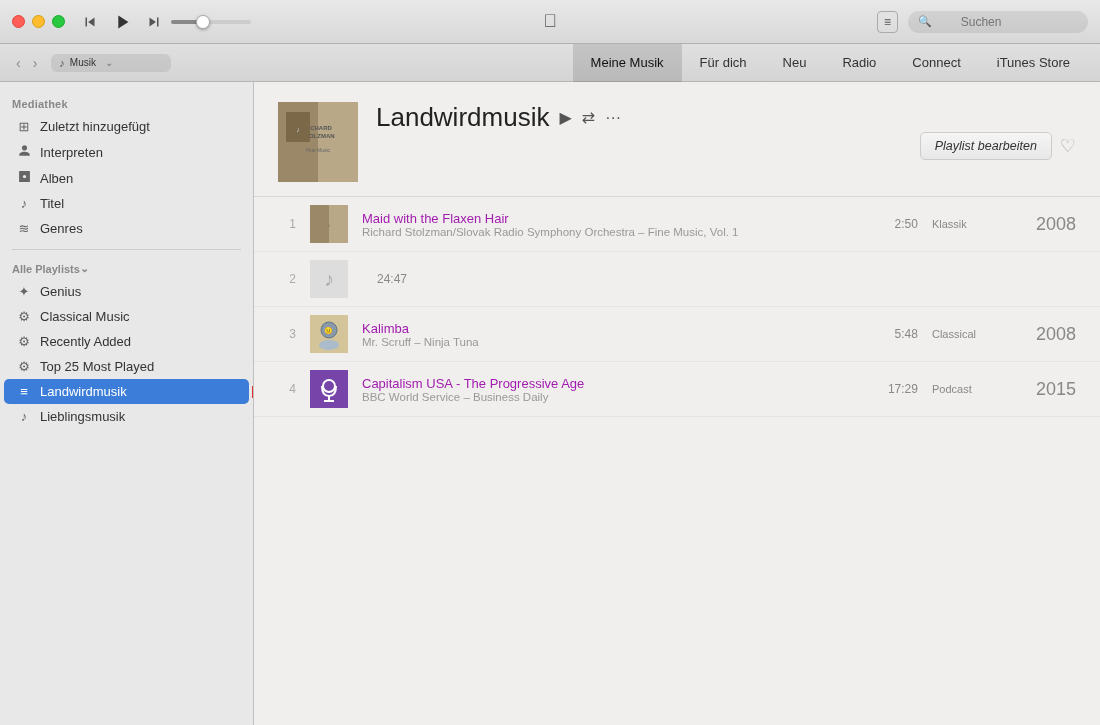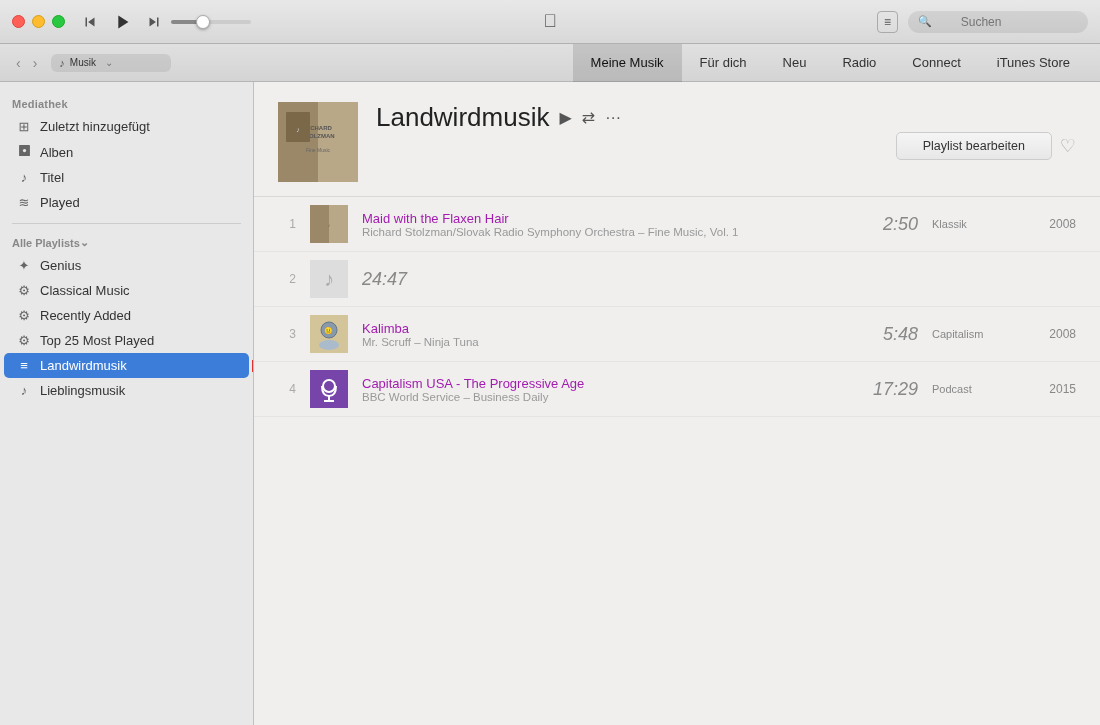--- a/index.html
+++ b/index.html
@@ -282,24 +282,25 @@
       margin-left: auto;
       display: flex;
       align-items: center;
       gap: 8px;
       padding-top: 30px;
     }
     .edit-playlist-btn {
       background: linear-gradient(to bottom, #f5f5f5, #e8e8e8);
       border: 1px solid #ccc;
       border-radius: 5px;
-      padding: 6px 26px;
+      padding: 6px 14px;
       font-size: 12.5px;
       color: #333;
       cursor: pointer;
+      font-style: italic;
     }
     .heart-btn {
       background: none;
       border: none;
       cursor: pointer;
       font-size: 18px;
       color: #aaa;
     }
 
     
@@ -332,34 +333,33 @@
       text-overflow: ellipsis;
     }
     .track-subtitle {
       font-size: 11.5px;
       color: #999;
       white-space: nowrap;
       overflow: hidden;
       text-overflow: ellipsis;
     }
     .track-duration {
-      font-size: 18px;
+      font-size: 12px;
       color: #888;
       min-width: 45px;
       text-align: right;
-      font-style: italic;
     }
     .track-genre {
       font-size: 11px;
       color: #888;
       min-width: 90px;
       text-align: left;
     }
     .track-year {
-      font-size: 12px;
+      font-size: 18px;
       color: #888;
       min-width: 40px;
       text-align: right;
     }
 
     
     #sidebar::-webkit-scrollbar { width: 6px; }
     #sidebar::-webkit-scrollbar-thumb { background: #bbb; border-radius: 3px; }
     #content::-webkit-scrollbar { width: 6px; }
     #content::-webkit-scrollbar-thumb { background: #bbb; border-radius: 3px; }
@@ -485,33 +485,41 @@
 
   <div id="sidebar">
     <div class="sidebar-section-label">Mediathek</div>
     <div class="sidebar-item">
       <span class="sidebar-icon">⊞</span>
       <span>Zuletzt hinzugefügt</span>
     </div>
     <div class="sidebar-item">
       <span class="sidebar-icon">
         <svg width="13" height="13" viewBox="0 0 24 24" fill="#666">
+            <path d="M12 12c2.7 0 4.8-2.1 4.8-4.8S14.7 2.4 12 2.4 7.2 4.5 7.2 7.2 9.3 12 12 12zm0 2.4c-3.2 0-9.6 1.6-9.6 4.8v2.4h19.2v-2.4c0-3.2-6.4-4.8-9.6-4.8z"></path>
+          </svg>
+      </span>
+      <span>Interpreten</span>
+    </div>
+    <div class="sidebar-item">
+      <span class="sidebar-icon">
+        <svg width="13" height="13" viewBox="0 0 24 24" fill="#666">
             <rect x="2" y="2" width="20" height="20" rx="1"></rect>
             <circle cx="12" cy="12" r="3" fill="#e8e8e8"></circle>
           </svg>
       </span>
       <span>Alben</span>
     </div>
     <div class="sidebar-item">
       <span class="sidebar-icon">♪</span>
       <span>Titel</span>
     </div>
     <div class="sidebar-item">
       <span class="sidebar-icon">≋</span>
-      <span>Played</span>
+      <span>Genres</span>
     </div>
     <div class="sidebar-divider"></div>
     <div class="sidebar-section-row">
       <span>Alle Playlists</span>
       <span>⌄</span>
     </div>
     <div class="sidebar-item">
       <span class="sidebar-icon">✦</span>
       <span>Genius</span>
     </div>
@@ -608,21 +616,21 @@
             <circle cx="19" cy="15" r="8" fill="#8899aa" stroke="#667788" stroke-width="1"></circle>
             <ellipse cx="19" cy="30" rx="10" ry="5" fill="#aabbcc"></ellipse>
             <text x="19" y="18" text-anchor="middle" font-size="7" fill="white">😐</text>
           </svg>
         </div>
         <div class="track-details">
           <div class="track-title">Kalimba</div>
           <div class="track-subtitle">Mr. Scruff – Ninja Tuna</div>
         </div>
         <span class="track-duration">5:48</span>
-        <span class="track-genre">Capitalism</span>
+        <span class="track-genre">Classical</span>
         <span class="track-year">2008</span>
       </div>
 
       <div class="track-row">
         <span class="track-num">4</span>
         <div class="art-podcast-small">
           <svg width="38" height="38" viewBox="0 0 38 38">
             <rect width="38" height="38" fill="#7744aa"></rect>
             <circle cx="19" cy="16" r="6" fill="none" stroke="white" stroke-width="2"></circle>
             <path d="M12 16 Q12 26 19 26 Q26 26 26 16" fill="none" stroke="white" stroke-width="2"></path>

